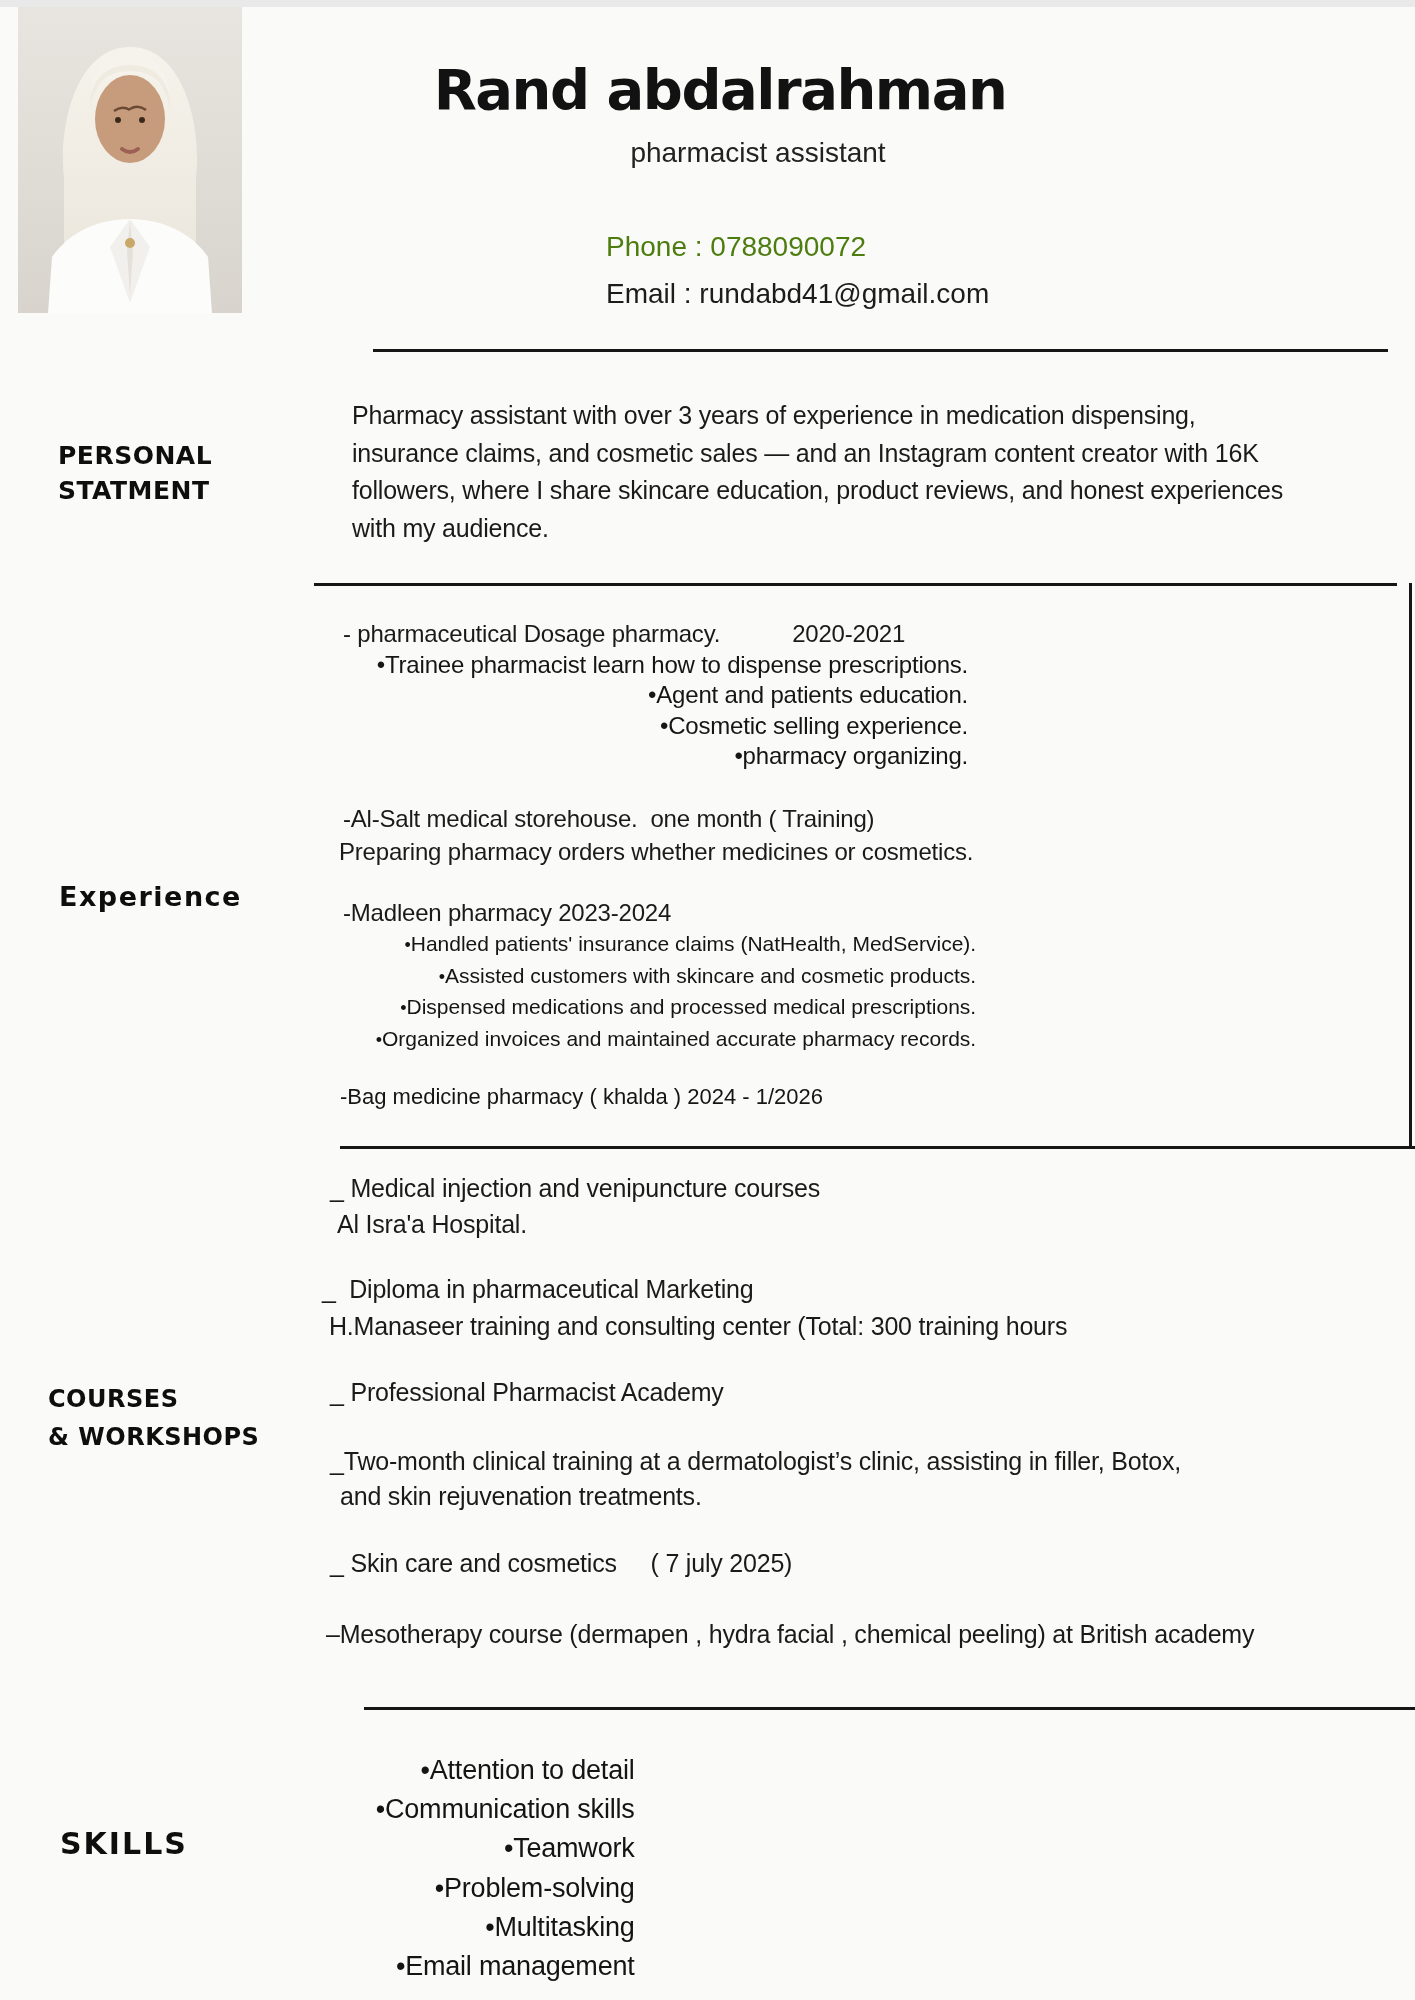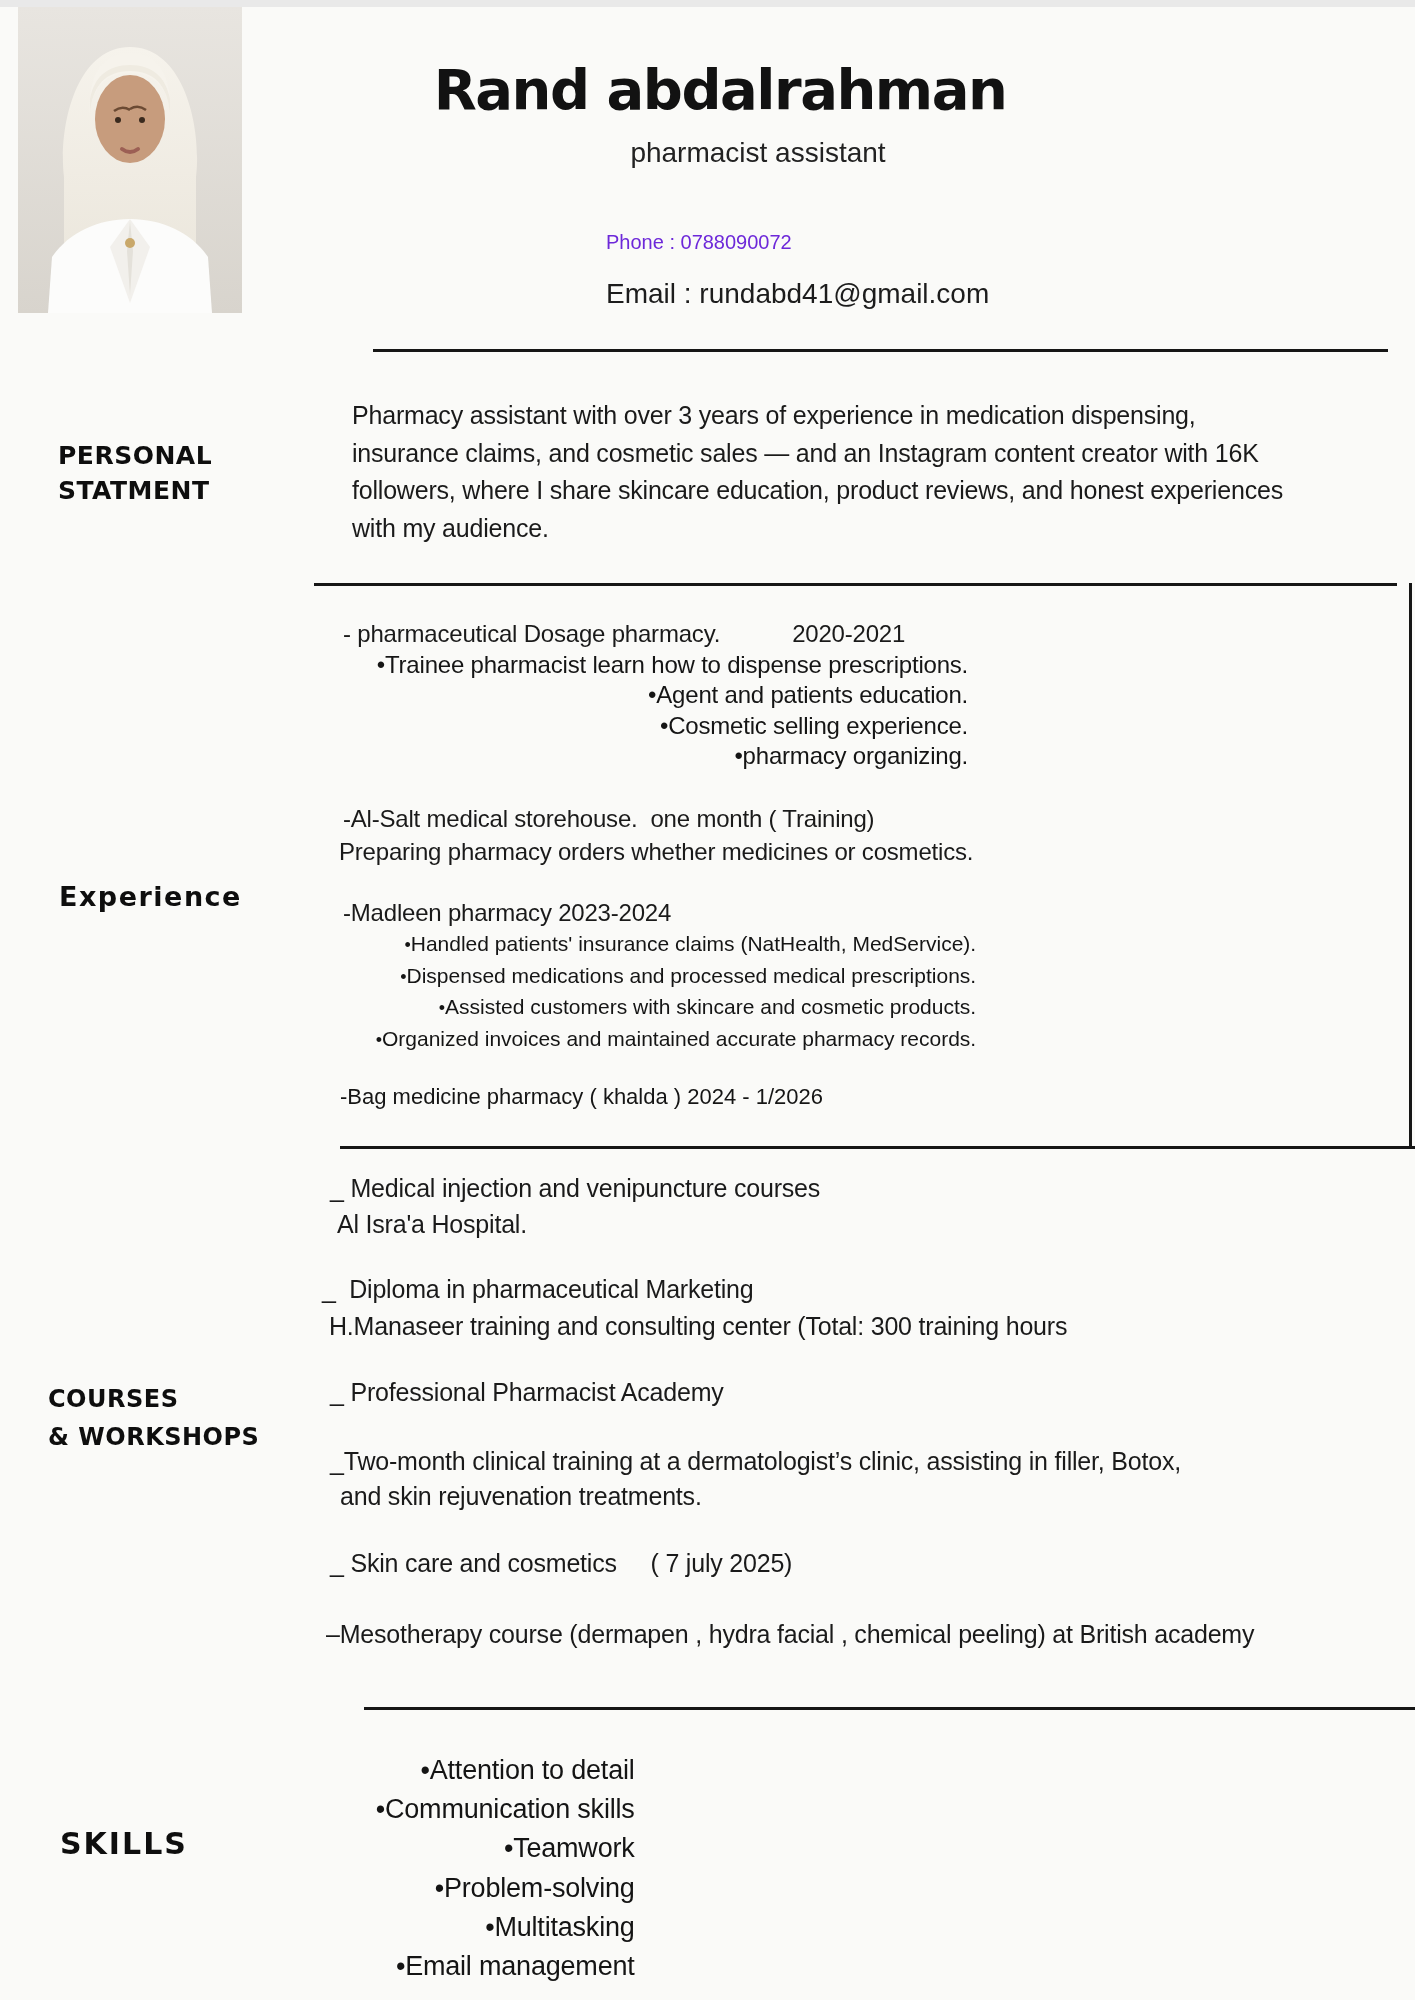--- a/index.html
+++ b/index.html
@@ -13,21 +13,21 @@
   .abs { position:absolute; }
 
   
   #photo { left:18px; top:0; width:224px; height:306px; }
   #name {
     left:370px; top:50px; width:700px; text-align:center;
     font-family:"DejaVu Sans", sans-serif; font-weight:bold;
     font-size:56px; letter-spacing:-1.5px; color:#121212;
   }
   #job-title { left:458px; top:130px; width:600px; text-align:center; font-size:28px; color:#222; }
-  #phone { left:606px; top:224px; font-size:20px; color:#6d28d9; }
+  #phone { left:606px; top:224px; font-size:28px; color:#4d7c0f; }
   #email { left:606px; top:271px; font-size:28px; color:#1c1c1c; }
 
   
   .rule { background:#161616; height:3px; }
   #rule-1 { left:373px; top:342px; width:1015px; }
   #rule-2 { left:314px; top:576px; width:1083px; }
   #rule-3 { left:340px; top:1139px; width:1075px; }
   #rule-4 { left:364px; top:1700px; width:1051px; }
   #rule-5 { left:318px; top:1994px; width:1097px; }
   #edge-line { left:1409px; top:576px; width:3px; height:566px; background:#161616; }
@@ -146,22 +146,22 @@
     <li>Cosmetic selling experience.</li>
     <li>pharmacy organizing.</li>
   </ul>
 
   <div class="abs xp" id="job2-line1">-Al-Salt medical storehouse.  one month ( Training)</div>
   <div class="abs xp" id="job2-line2">Preparing pharmacy orders whether medicines or cosmetics.</div>
 
   <div class="abs xp" id="job3-title">-Madleen pharmacy 2023-2024</div>
   <ul class="abs dots" id="job3-bullets">
     <li>Handled patients' insurance claims (NatHealth, MedService).</li>
+    <li>Assisted customers with skincare and cosmetic products.</li>
     <li>Dispensed medications and processed medical prescriptions.</li>
-    <li>Assisted customers with skincare and cosmetic products.</li>
     <li>Organized invoices and maintained accurate pharmacy records.</li>
   </ul>
 
   <div class="abs" id="job4-title">-Bag medicine pharmacy ( khalda ) 2024 - 1/2026</div>
 
   <div class="abs side-heading" id="courses-heading">
     <div>COURSES</div>
     <div>&amp; WORKSHOPS</div>
   </div>
 

